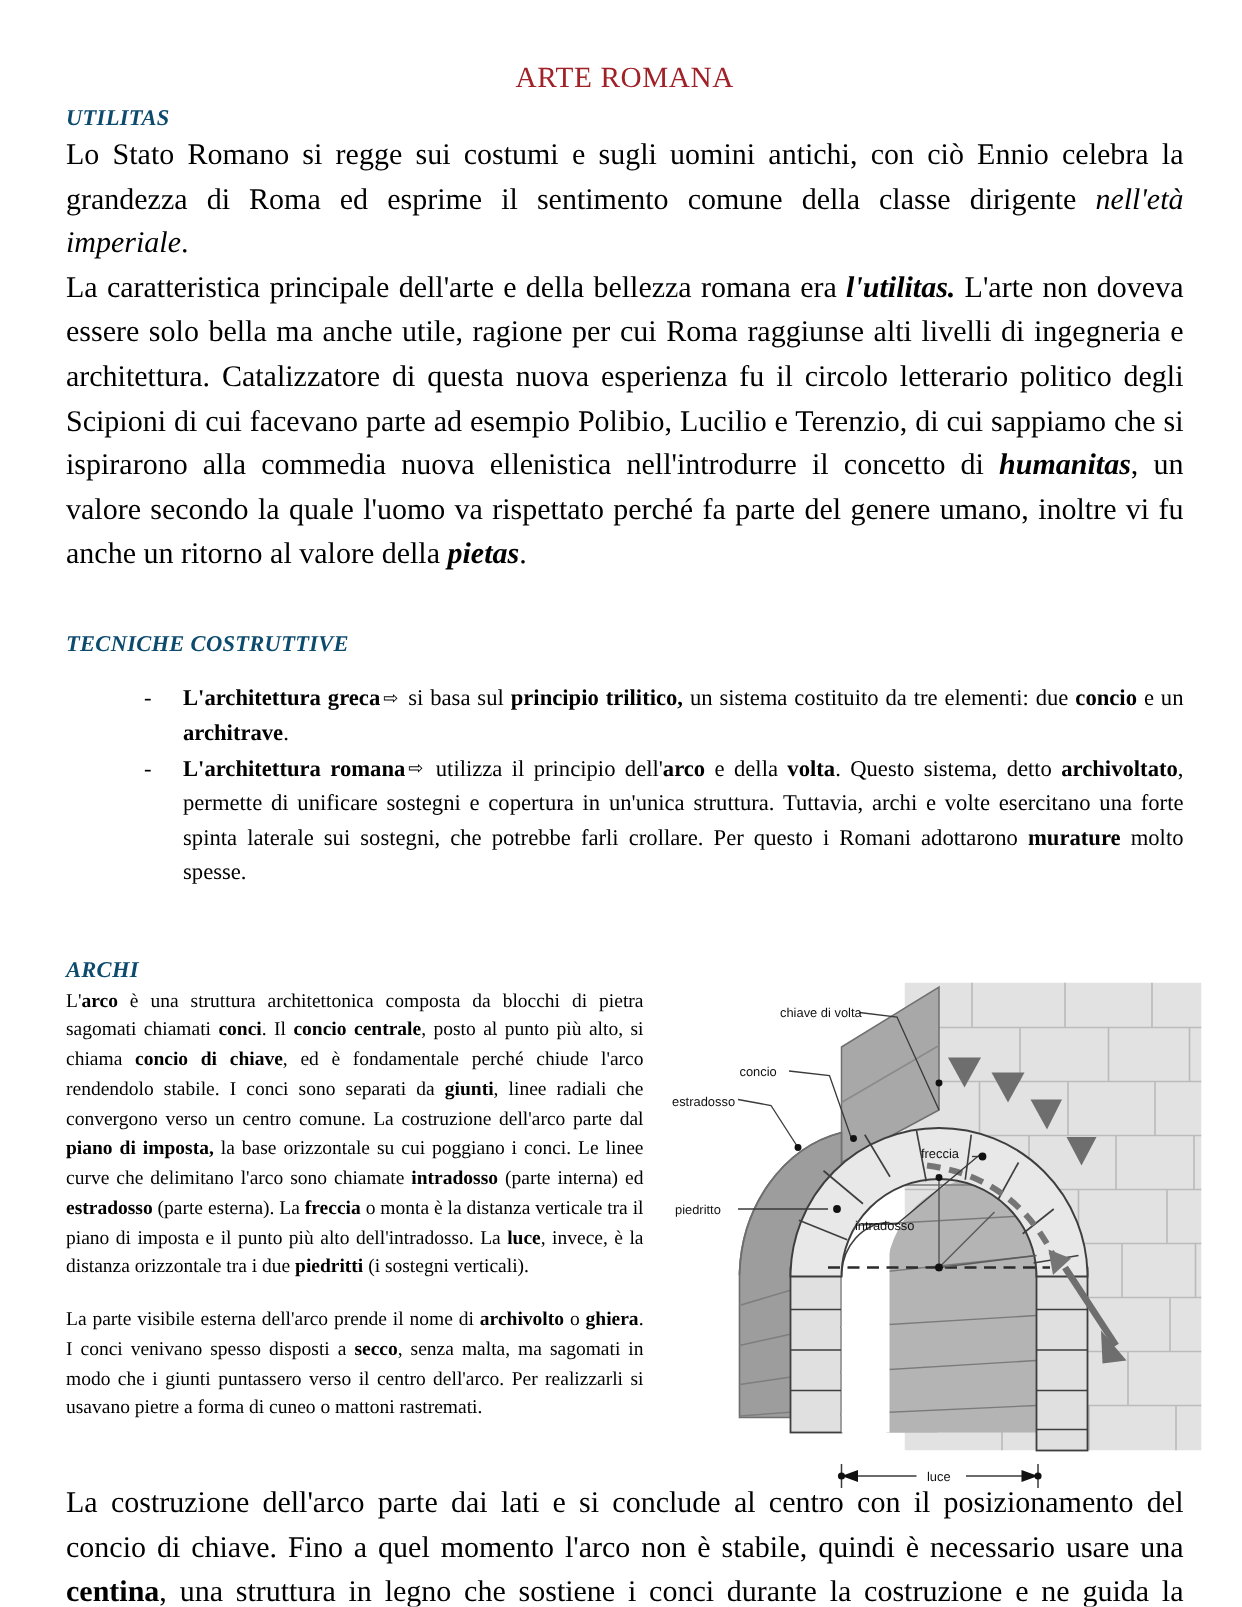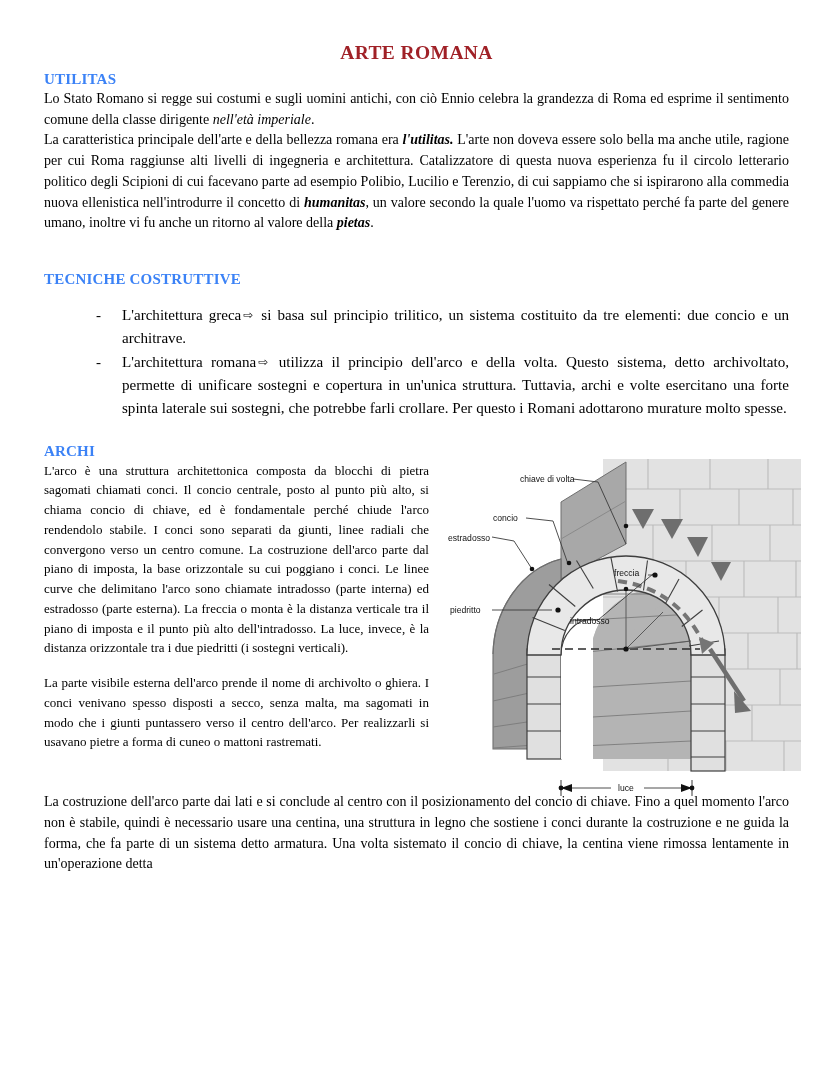--- a/index.html
+++ b/index.html
@@ -24,36 +24,37 @@
   }
   .content {
     position: absolute;
     left: 44px;
     top: 42px;
     width: 745px;
   }
   .doc-title {
     text-align: center;
     color: #A02127;
-    font-weight: bold;
+    font-weight: normal;
     font-size: 19.5px;
     letter-spacing: 0.4px;
     margin: 0 0 7px 0;
     font-family: "Liberation Serif", "DejaVu Serif", serif;
   }
   .section-heading {
-    color: #3b82f6;
+    color: #0c4a6e;
     font-weight: bold;
+    font-style: italic;
     font-size: 15px;
     margin: 0 0 1px 0;
     letter-spacing: 0.2px;
   }
   p.para {
     margin: 0;
-    font-size: 14px;
+    font-size: 20px;
     line-height: 1.48;
     text-align: justify;
     text-justify: inter-word;
   }
   .spacer-md { height: 15px; }
   .spacer-lg { height: 22px; }
 
   ul.dash-list {
     list-style: none;
     margin: 0;
@@ -67,34 +68,35 @@
     padding-left: 26px;
     margin-bottom: 1px;
   }
   ul.dash-list > li::before {
     content: "-";
     position: absolute;
     left: 0;
     top: 0;
   }
   .bi { font-weight: bold; font-style: italic; }
-  .b { font-weight: normal; }
+  .b { font-weight: bold; }
   .i { font-style: italic; }
   .arrowglyph {
     font-family: "DejaVu Sans", sans-serif;
     font-size: 12px;
     position: relative;
     top: -1px;
     padding: 0 2px;
   }
 
   
   .archi-wrap {
     position: relative;
     width: 745px;
+    margin-top: 22px;
   }
   .archi-text {
     width: 385px;
   }
   .archi-text p.para {
     font-size: 13px;
     line-height: 1.52;
   }
   .diagram-holder {
     position: absolute;

